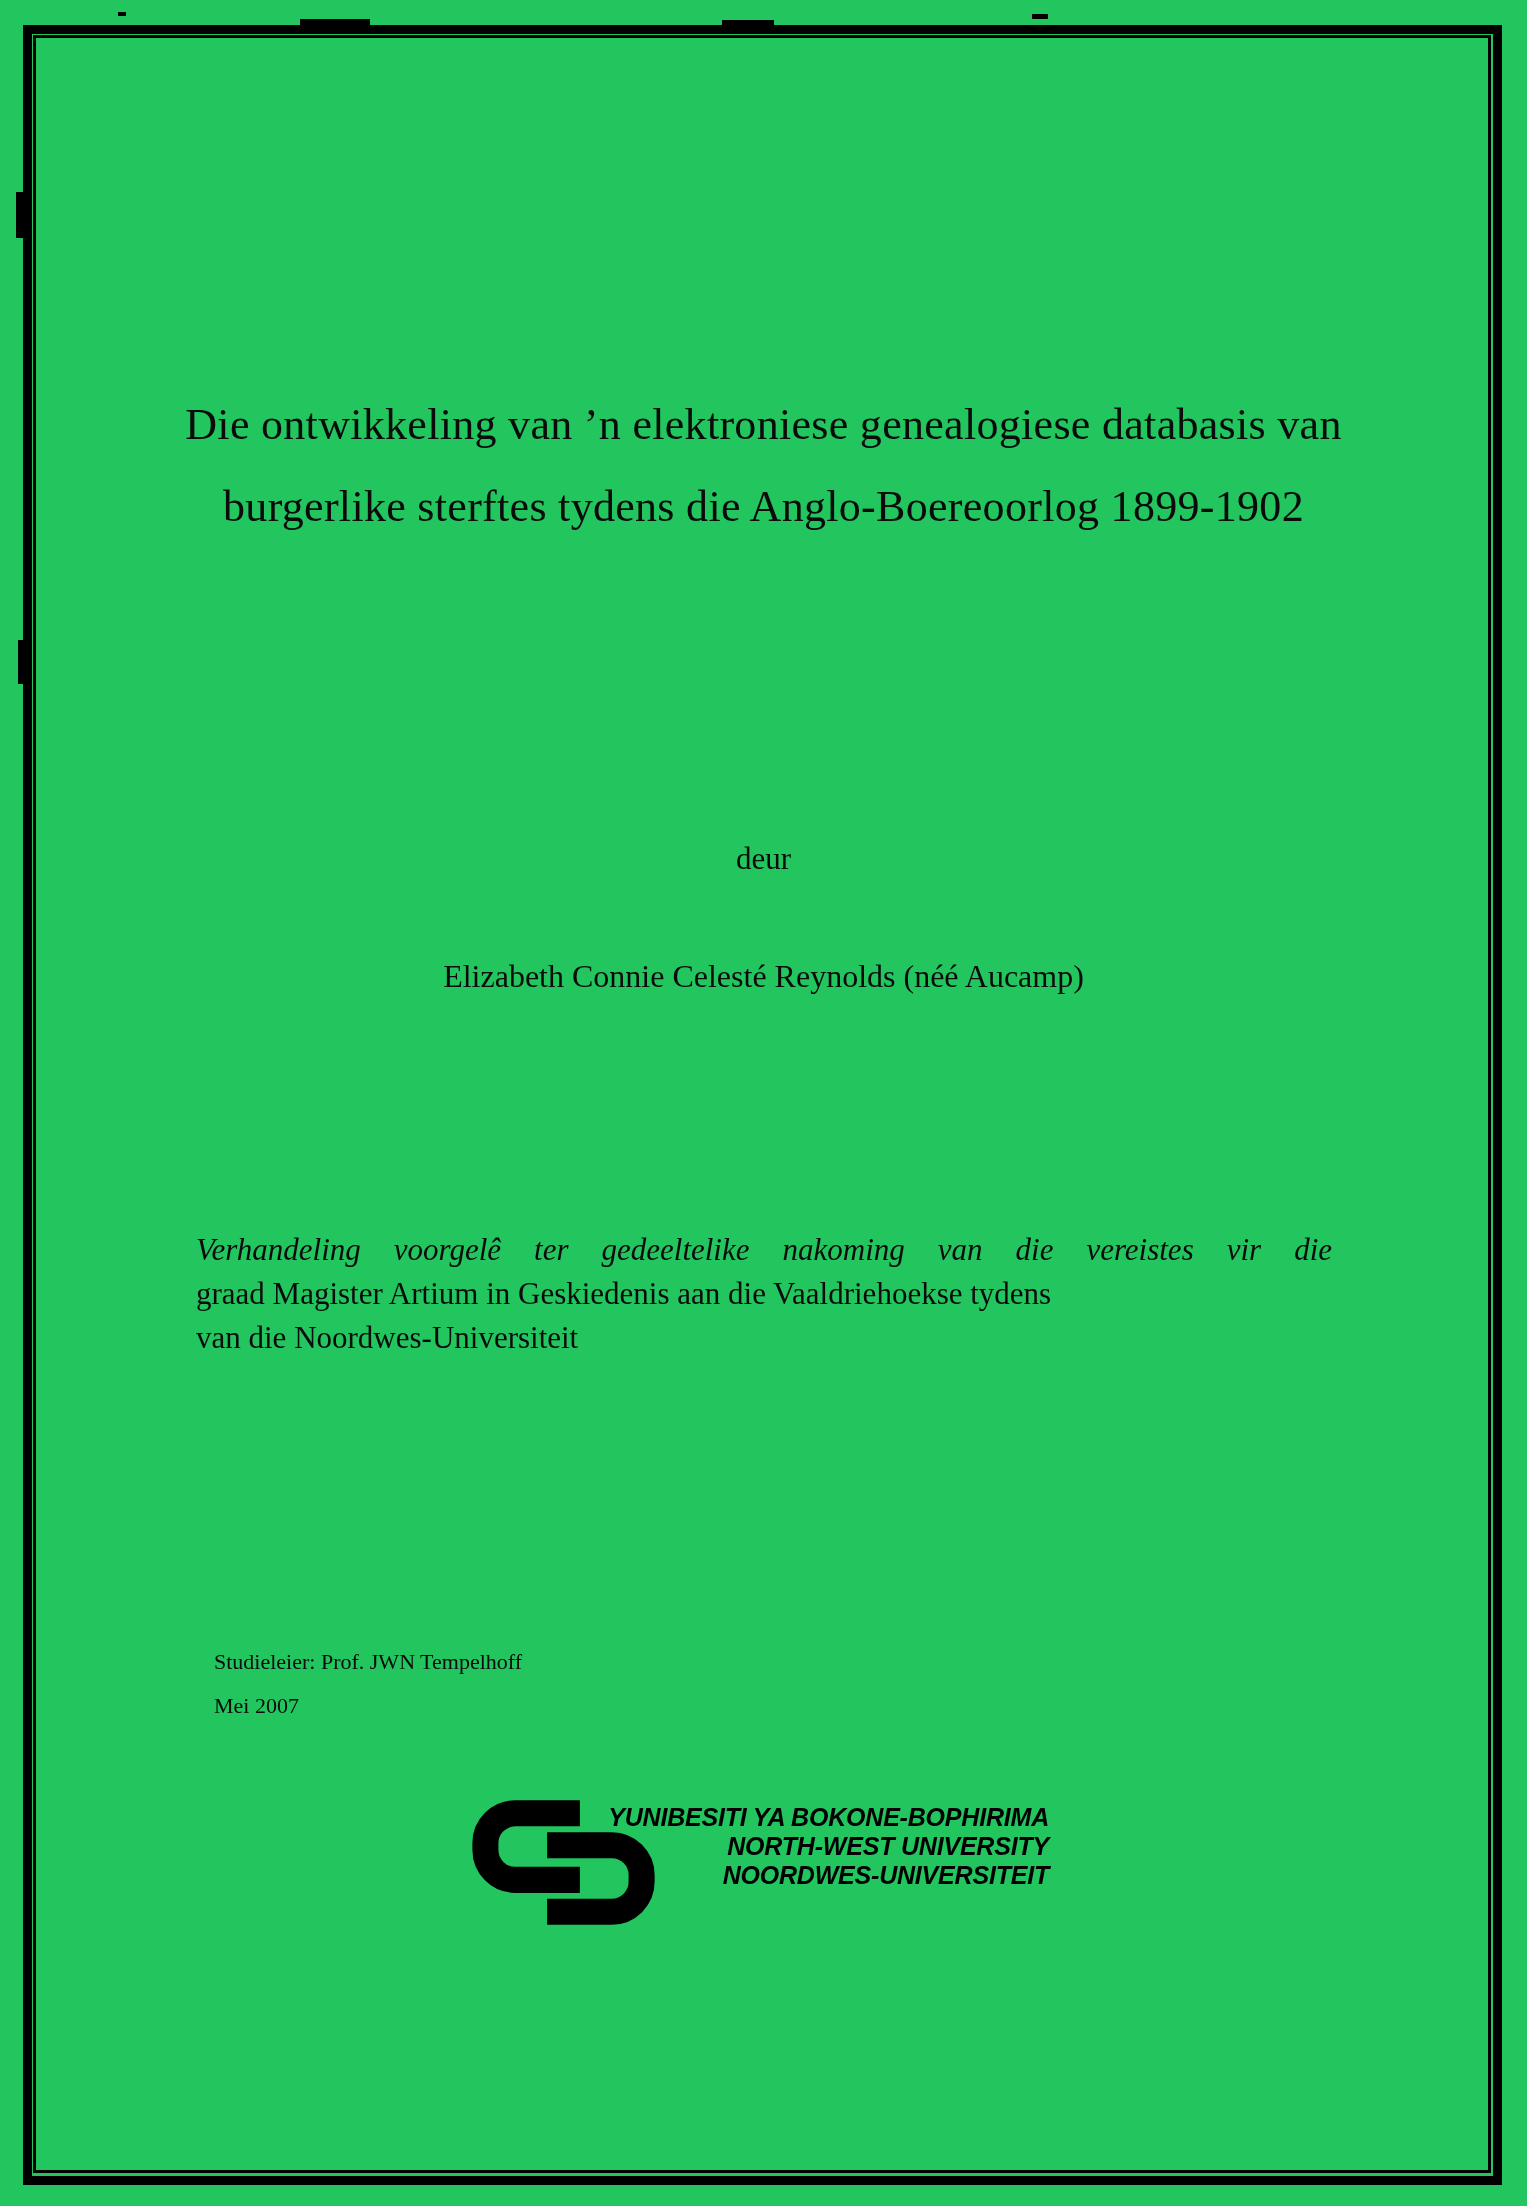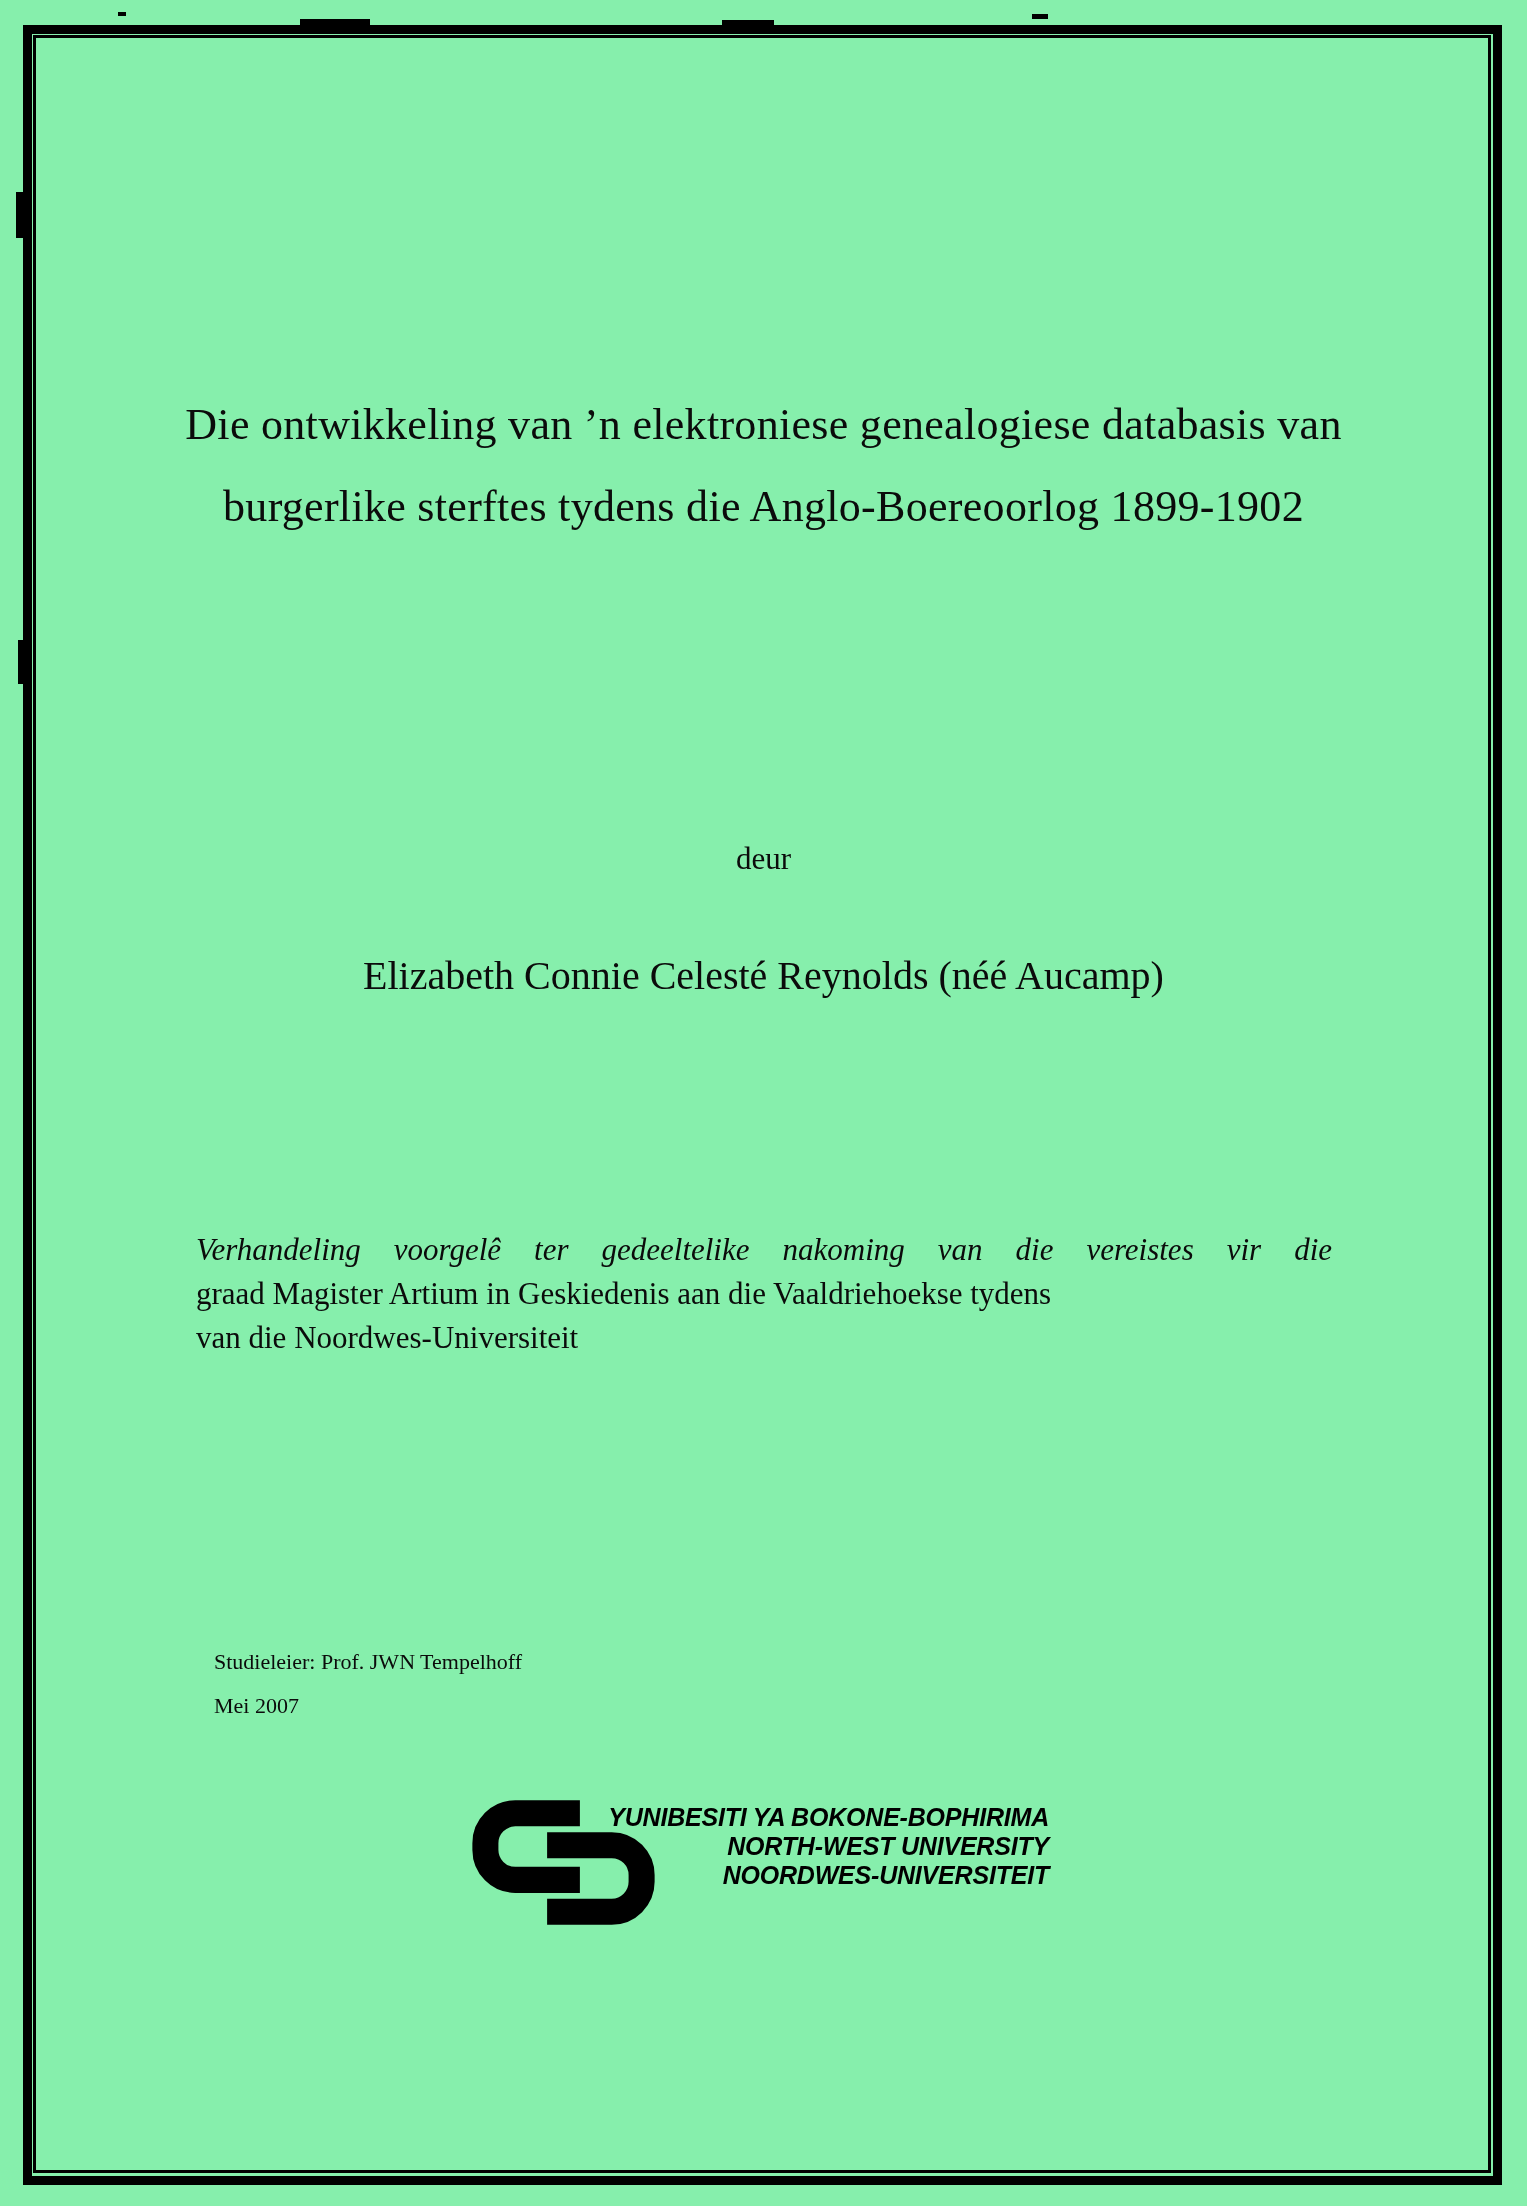--- a/index.html
+++ b/index.html
@@ -1,20 +1,20 @@
 <!DOCTYPE html>
 <html><head>
 <meta charset="utf-8">
 <style>
   html, body { margin: 0; padding: 0; background: #ffffff; }
   .page {
     position: relative;
     width: 1527px;
     height: 2206px;
-    background: #86efac;
+    background: #22c55e;
     overflow: hidden;
     font-family: "Liberation Serif", "DejaVu Serif", serif;
     color: #0b0b0b;
   }
   
   .frame-outer {
     position: absolute;
     left: 23px; top: 25px; right: 25px; bottom: 21px;
     border: 9px solid #000;
   }
@@ -39,21 +39,21 @@
     left: 0; right: 0; top: 800px;
     text-align: center;
     font-size: 31px;
     line-height: 40px;
     margin-top: 39px;
   }
   .author {
     position: absolute;
     left: 0; right: 0; top: 952px;
     text-align: center;
-    font-size: 40px;
+    font-size: 32px;
     line-height: 48px;
   }
   .statement {
     position: absolute;
     left: 196px; top: 1228px;
     width: 1136px;
     font-size: 31px;
     line-height: 44px;
     text-align: left;
   }

